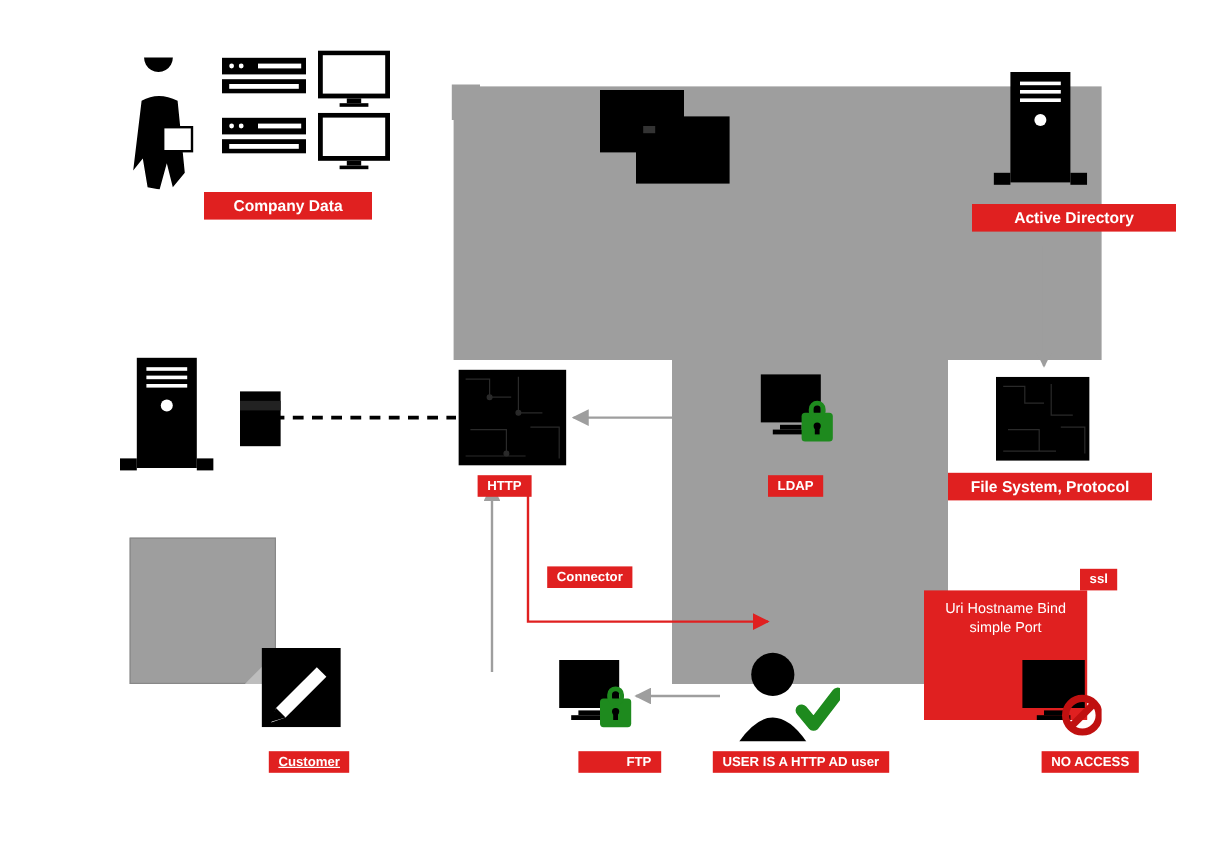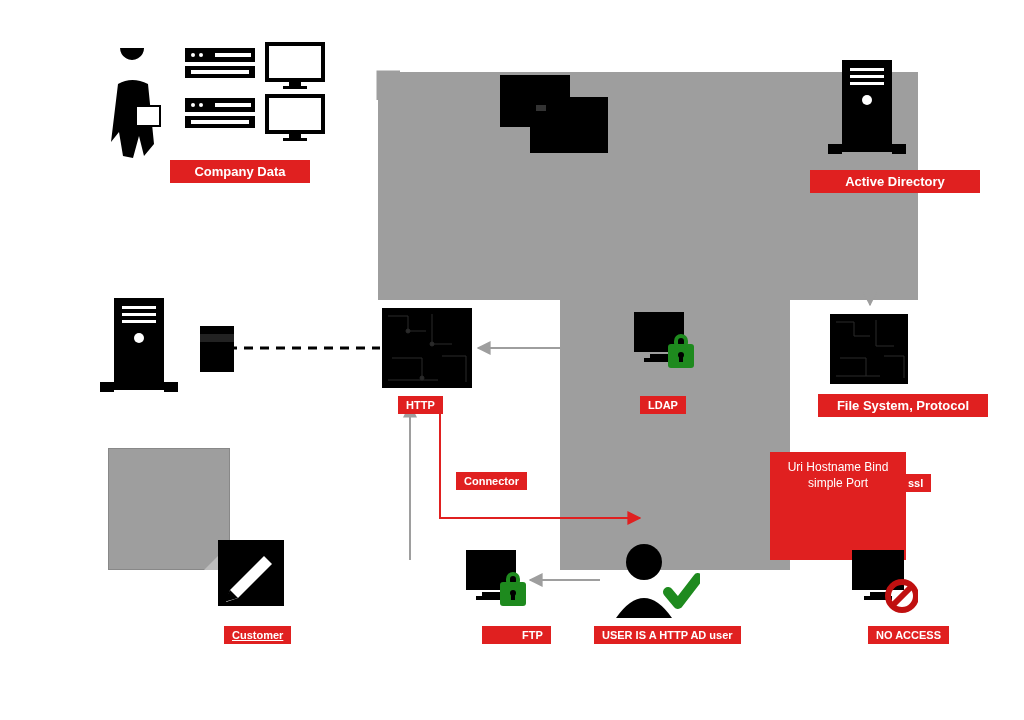--- a/index.html
+++ b/index.html
@@ -204,21 +204,21 @@
   <div class="label label-small" style="left:640px; top:384px;margin-top:12px;">LDAP</div>
 
   <div class="icon" style="left:830px; top:314px; width:78px; height:70px;">
     <svg viewBox="0 0 78 70" width="78" height="70">
       <rect x="0" y="0" width="78" height="70" fill="#000"></rect>
       <g stroke="#2a2a2a" stroke-width="1">
         <path d="M6 8 h18 v14 h16 M46 6 v26 h18 M10 44 h26 v18 M54 42 h20 v22 M6 62 h44"></path>
       </g>
     </svg>
   </div>
-  <div class="label" style="left:790px; top:394px; width:150px;margin-left:28px;">File System, Protocol</div>
+  <div class="label" style="left:790px; top:394px; width:150px;">File System, Protocol</div>
 
   <div class="sticky" style="left:108px; top:448px; width:120px; height:120px;">
     <div class="fold" style="right:-1px; bottom:-1px; border-width:0 0 26px 26px; border-color:transparent transparent #bdbdbd transparent;"></div>
   </div>
   <div class="icon" style="left:218px; top:540px; width:66px; height:66px;">
     <svg viewBox="0 0 66 66" width="66" height="66">
       <rect x="0" y="0" width="66" height="66" fill="#000"></rect>
       <path d="M12 50 L46 16 l8 8 L20 58 l-12 4 z" fill="#fff"></path>
       <path d="M12 50 l8 8 -14 4 z" fill="#000"></path>
     </svg>
@@ -242,21 +242,21 @@
 
   <div class="icon" style="left:610px; top:540px; width:90px; height:78px;">
     <svg viewBox="0 0 90 78" width="90" height="78">
       <circle cx="34" cy="22" r="18" fill="#000"></circle>
       <path d="M6 78 q28 -40 56 0 z" fill="#000"></path>
       <path d="M58 52 l10 12 l20 -26" fill="none" stroke="#1e8a1e" stroke-width="10" stroke-linecap="round" stroke-linejoin="round"></path>
     </svg>
   </div>
   <div class="label label-small" style="left:594px; top:626px;">USER IS A HTTP AD user</div>
 
-  <div class="big-red-box" style="left:770px; top:452px; width:120px; height:92px;">
+  <div class="big-red-box" style="left:770px; top:492px; width:120px; height:92px;">
     <span>Uri Hostname Bind simple Port</span>
   </div>
   <div class="label label-small" style="left:900px; top:474px;">ssl</div>
 
   <div class="icon" style="left:848px; top:548px; width:70px; height:66px;">
     <svg viewBox="0 0 70 66" width="70" height="66">
       <rect x="4" y="2" width="52" height="40" fill="#000"></rect>
       <rect x="22" y="44" width="16" height="4" fill="#000"></rect>
         <rect x="16" y="48" width="28" height="4" fill="#000"></rect>
       <circle cx="54" cy="48" r="14" fill="none" stroke="#c01010" stroke-width="6"></circle>

